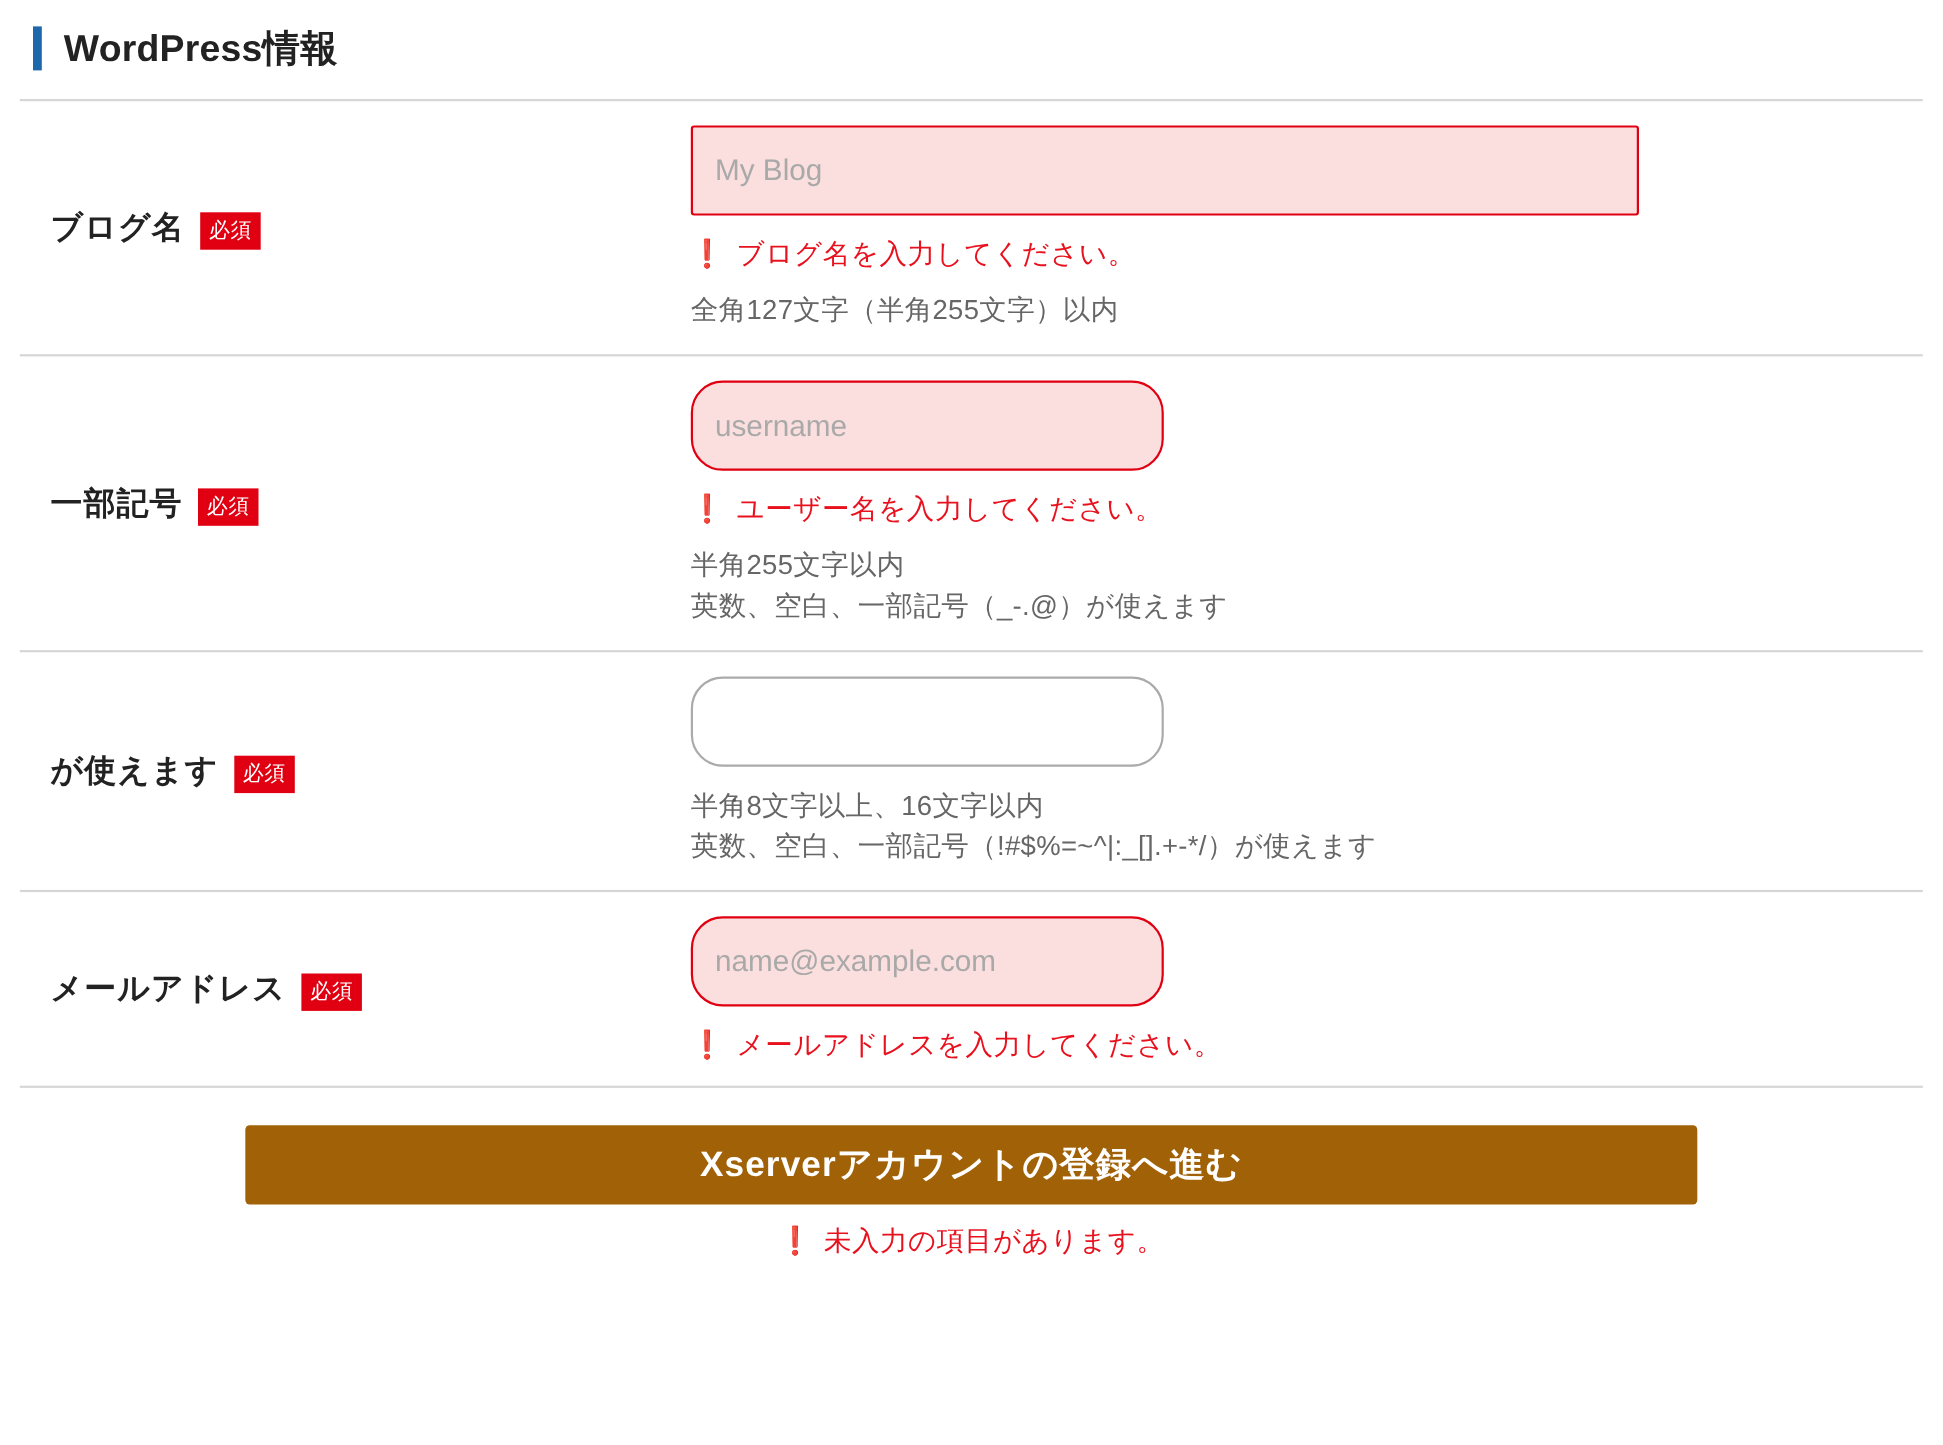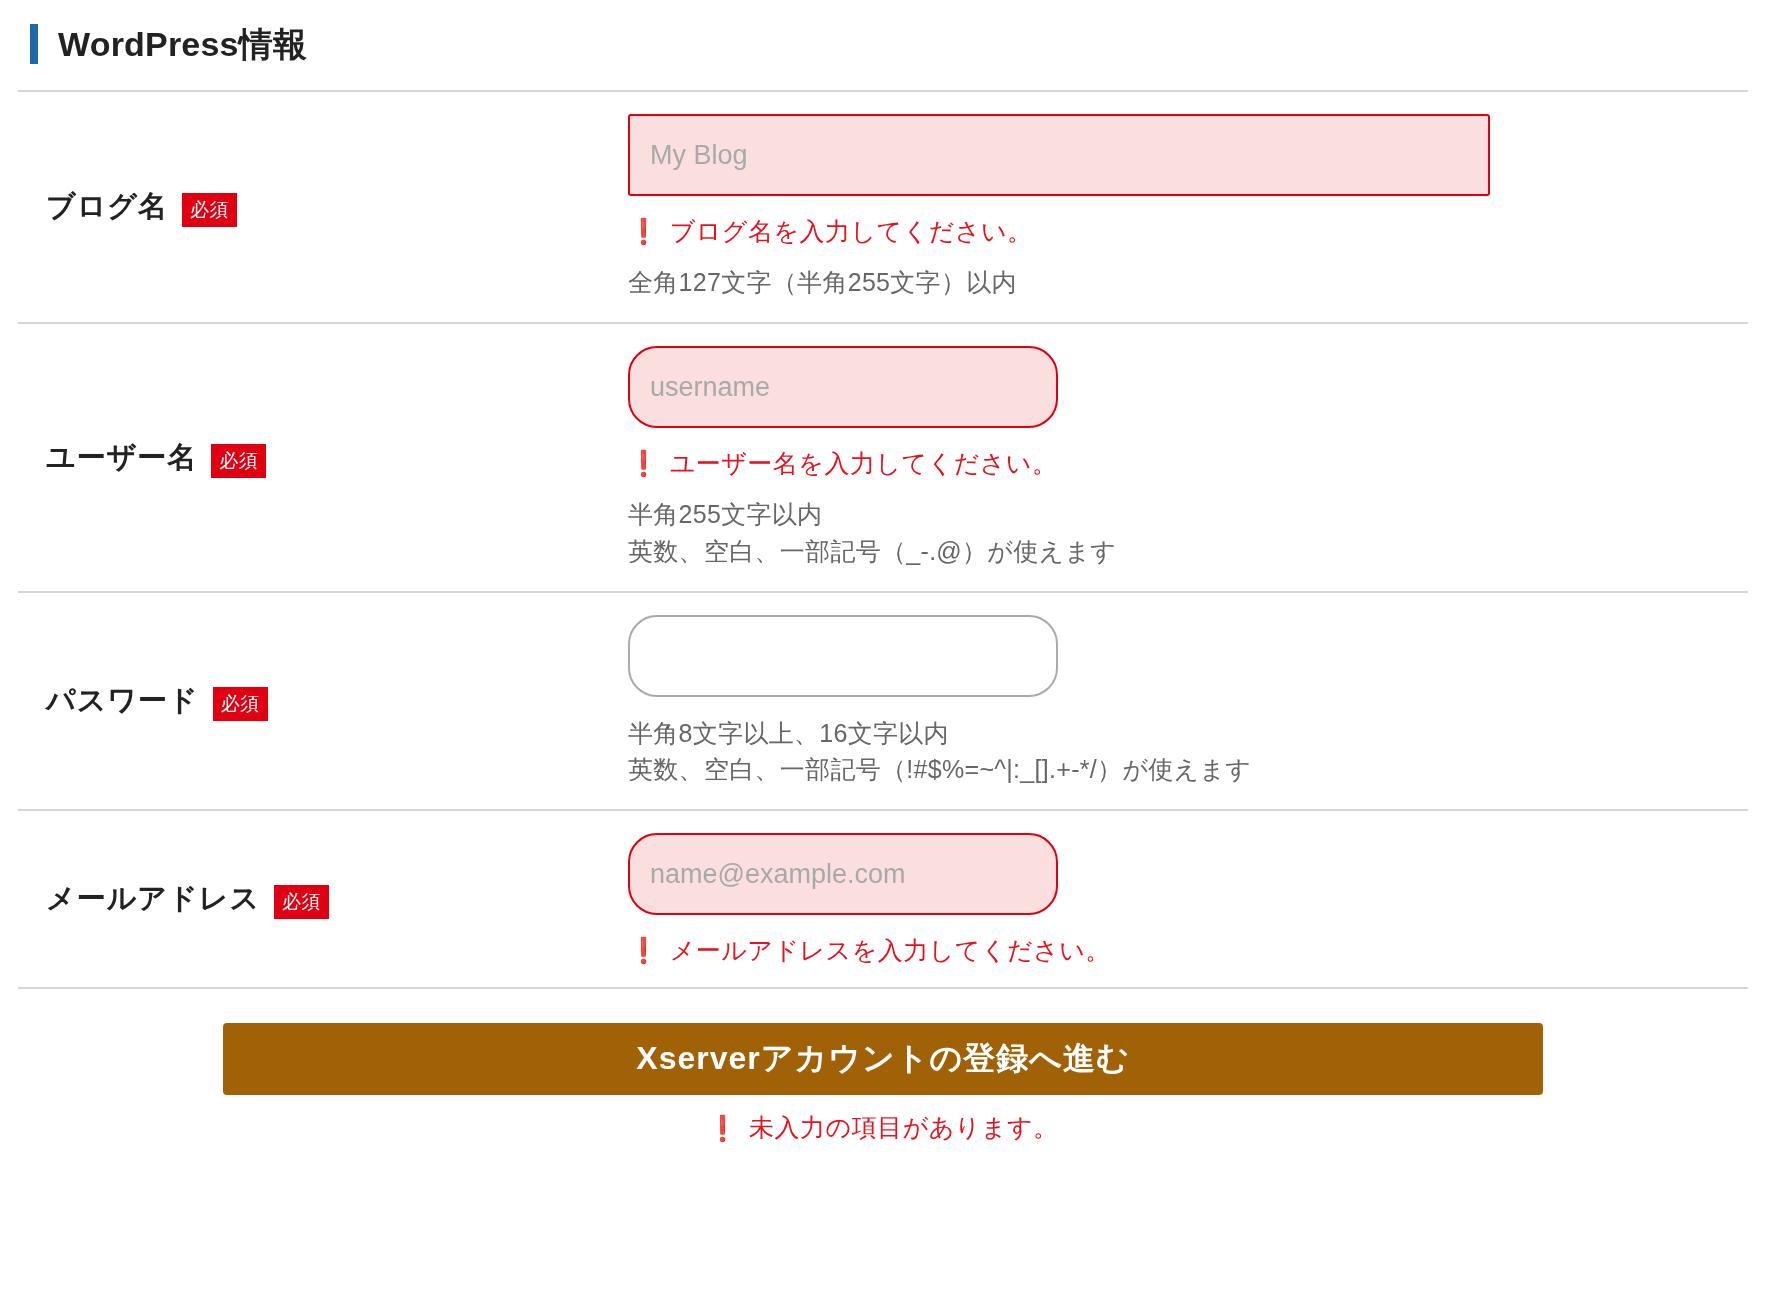--- a/index.html
+++ b/index.html
@@ -202,40 +202,40 @@
       </div>
       <div class="hint">
         <div>全角127文字（半角255文字）以内</div>
       </div>
     </div>
   </div>
   <div class="divider"></div>
 
   <div class="form-row">
     <div class="row-label">
-      <span class="label-text">ユーザー名</span>
+      <span class="label-text">一部記号</span>
       <span class="badge-required">必須</span>
     </div>
     <div class="row-field">
       <input class="text-input input-mid error" type="text" placeholder="username" style="">
       <div class="error-msg">
         <span class="error-icon">❗</span>
         <span>ユーザー名を入力してください。</span>
       </div>
       <div class="hint">
         <div>半角255文字以内</div>
         <div>英数、空白、一部記号（_-.@）が使えます</div>
       </div>
     </div>
   </div>
   <div class="divider"></div>
 
   <div class="form-row">
     <div class="row-label">
-      <span class="label-text">パスワード</span>
+      <span class="label-text">が使えます</span>
       <span class="badge-required">必須</span>
     </div>
     <div class="row-field">
       <input class="text-input input-mid" type="password" placeholder="" style="">
       <div class="hint">
         <div>半角8文字以上、16文字以内</div>
         <div>英数、空白、一部記号（!#$%=~^|:_[].+-*/）が使えます</div>
       </div>
     </div>
   </div>

